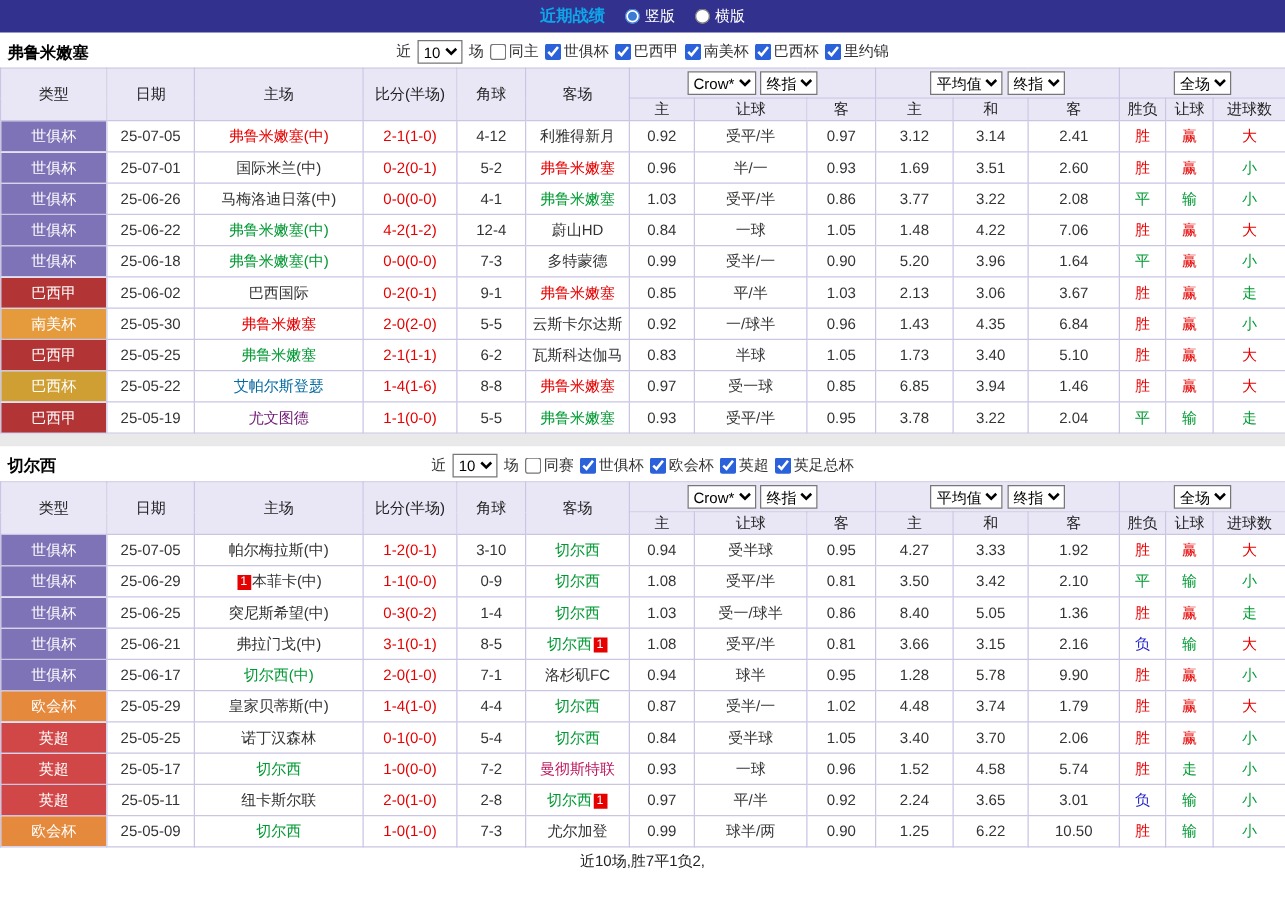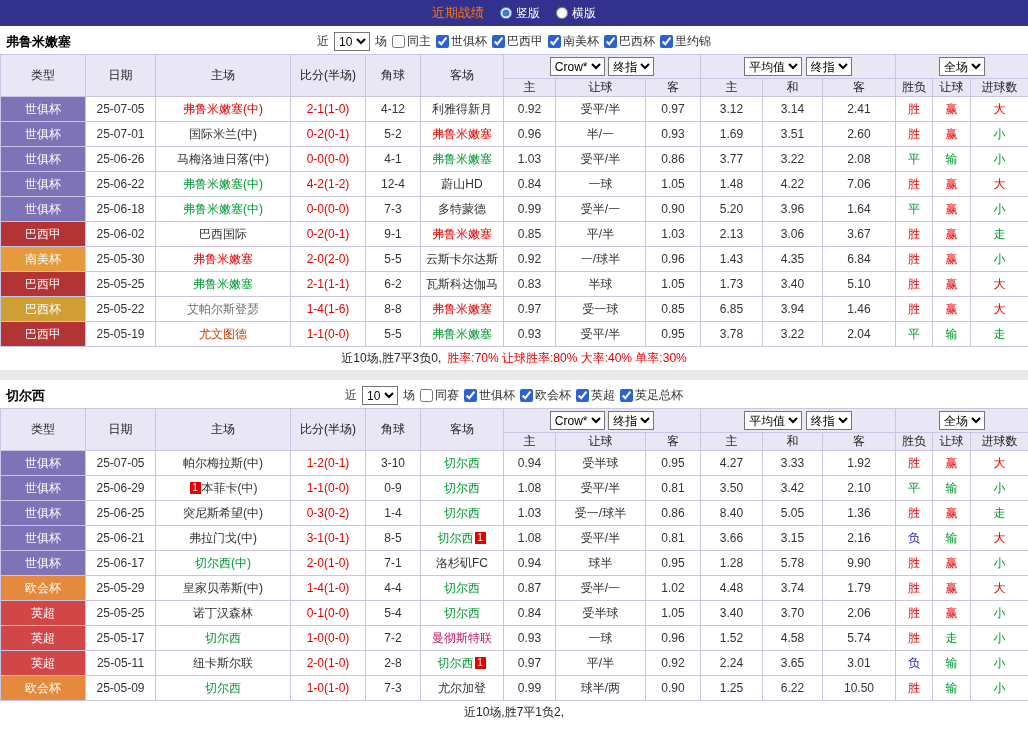--- a/index.html
+++ b/index.html
@@ -1,20 +1,20 @@
 <!DOCTYPE html>
 <html><head>
 <meta charset="utf-8">
 <style>
   *{box-sizing:border-box;margin:0;padding:0}
   html,body{background:#fff}
   body{width:1028px;font-family:"Liberation Sans","DejaVu Sans",sans-serif;font-size:12px;color:#333}
   
   .topbar{height:26px;background:#32328e;display:flex;align-items:center;justify-content:center;gap:16px;color:#fff}
-  .topbar .title{color:#f97316;font-weight:normal;font-size:13px}
+  .topbar .title{color:#0ea5e9;font-weight:bold;font-size:13px}
   .radio-opt{display:inline-flex;align-items:center;gap:4px;cursor:pointer;font-size:12px;color:#fff}
   .radio-opt input{width:12px;height:12px;accent-color:#3a7bd5}
   
   .section-head{position:relative;height:25px;display:flex;align-items:center;justify-content:center;margin-top:3px}
   .team-name{position:absolute;left:6px;font-weight:bold;font-size:13px;color:#000}
   .filters{display:flex;align-items:center;gap:5px}
   .filters .chk{display:inline-flex;align-items:center;gap:2px;cursor:pointer}
   .filters input[type=checkbox]{width:13px;height:13px;accent-color:#2b62d9}
   select{font-size:12px;height:19px;border:1px solid #777;background:#fff;color:#000}
   
@@ -265,58 +265,54 @@
           <td>1.73</td>
           <td>3.40</td>
           <td>5.10</td>
           <td style="color:#e60000">胜</td>
           <td style="color:#e60000">赢</td>
           <td style="color:#e60000">大</td>
         </tr>
         <tr>
           <td class="tc" style="background:#cf9f33">巴西杯</td>
           <td>25-05-22</td>
-          <td><span style="color:#737373">艾帕尔斯登瑟</span></td>
+          <td><span style="color:#0369a1">艾帕尔斯登瑟</span></td>
           <td class="score">1-4(1-6)</td>
           <td>8-8</td>
           <td><span style="color:#e60000">弗鲁米嫩塞</span></td>
           <td>0.97</td>
           <td>受一球</td>
           <td>0.85</td>
           <td>6.85</td>
           <td>3.94</td>
           <td>1.46</td>
           <td style="color:#e60000">胜</td>
           <td style="color:#e60000">赢</td>
           <td style="color:#e60000">大</td>
         </tr>
         <tr>
           <td class="tc" style="background:#b23434">巴西甲</td>
           <td>25-05-19</td>
-          <td><span style="color:#c2410c">尤文图德</span></td>
+          <td><span style="color:#701a75">尤文图德</span></td>
           <td class="score">1-1(0-0)</td>
           <td>5-5</td>
           <td><span style="color:#009933">弗鲁米嫩塞</span></td>
           <td>0.93</td>
           <td>受平/半</td>
           <td>0.95</td>
           <td>3.78</td>
           <td>3.22</td>
           <td>2.04</td>
           <td style="color:#009933">平</td>
           <td style="color:#009933">输</td>
           <td style="color:#009933">走</td>
         </tr>
       </tbody>
   </table>
 
-  <div class="summary">
-    <span class="prefix">近10场,胜7平3负0,</span>
-    <span class="stats">胜率:70% 让球胜率:80% 大率:40% 单率:30%</span>
-  </div>
 </div>
 
 <div class="sep"></div>
 
 <div class="section">
   <div class="section-head">
     <span class="team-name">切尔西</span>
     <div class="filters">
       <span>近</span>
       <select><option>10</option></select>

